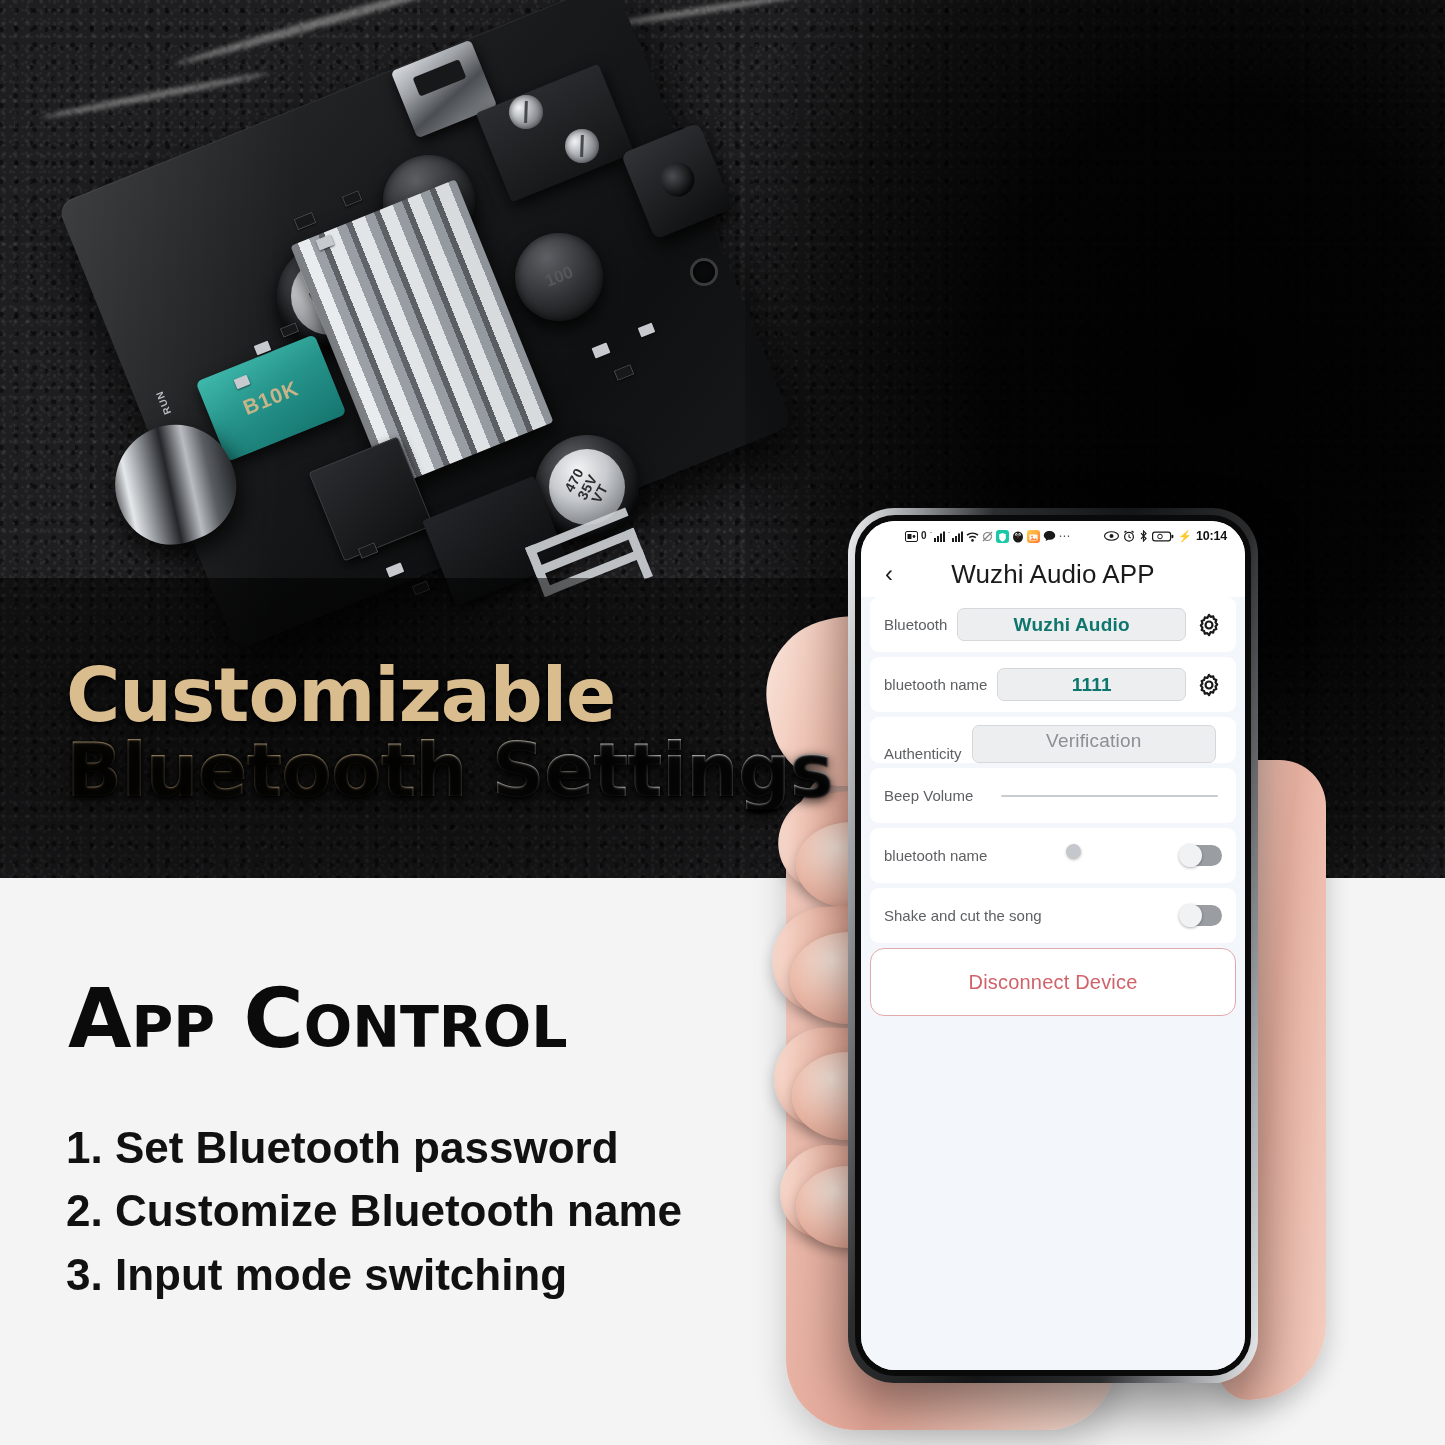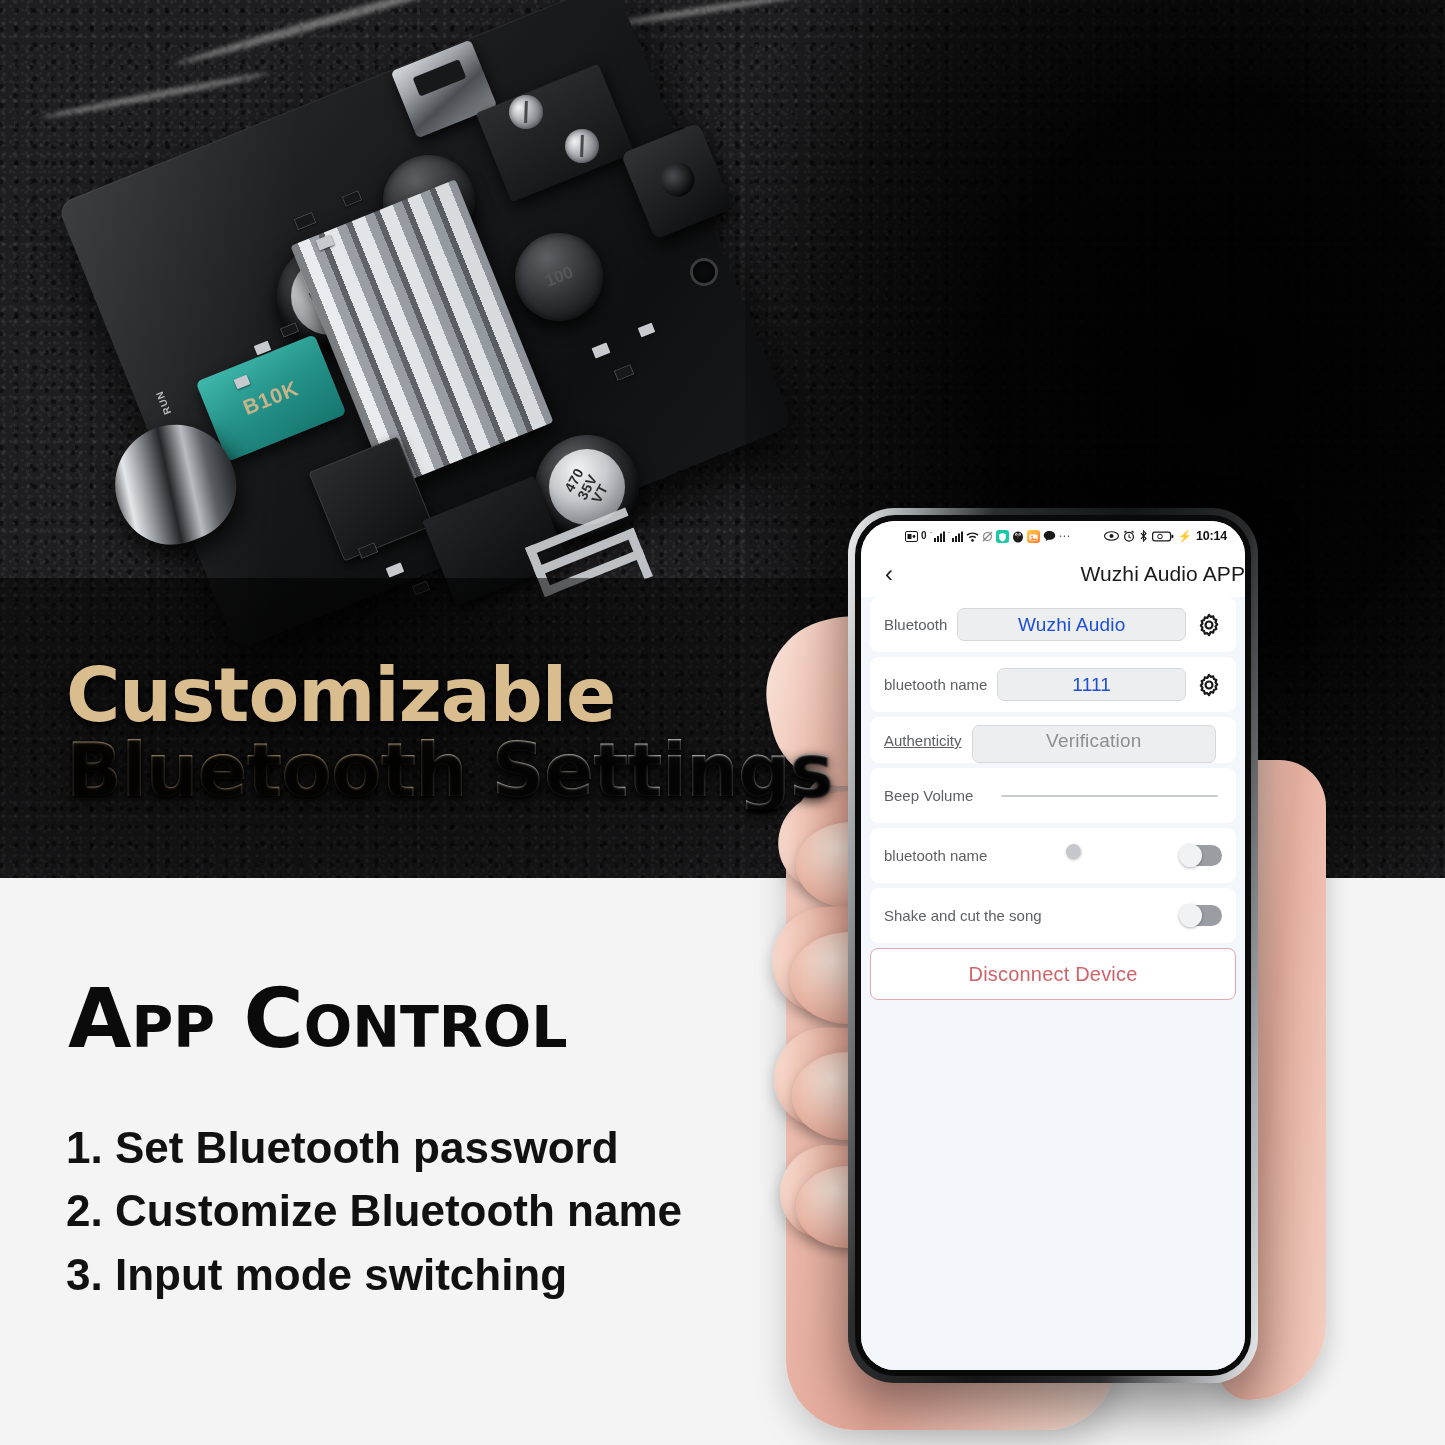--- a/index.html
+++ b/index.html
@@ -264,39 +264,39 @@
   #titlebar{
     height:46px; background:#fff; display:flex; align-items:center;
     position:relative; flex:none;
   }
   #back-btn{
     position:absolute; left:16px; top:50%; transform:translateY(-50%);
     font-size:24px; color:#1b1b1b; line-height:1; font-weight:300;
     cursor:pointer; padding:2px 8px;
   }
   #app-title{
-    width:100%; text-align:right; font-size:21px; color:#1a1a1a;
+    width:100%; text-align:center; font-size:26px; color:#1a1a1a;
     font-weight:400; letter-spacing:.1px;
   }
 
   
   #content{ flex:1; background:#f3f7fc; padding:0 9px; overflow:hidden; }
   .card{
     background:#fff; border-radius:9px; margin-bottom:5px;
     display:flex; align-items:center; padding:0 14px;
     height:55px;
   }
   .card .lbl{ font-size:15px; color:#5d5f62; white-space:nowrap; }
   .valbox{
     flex:1; margin:0 10px; height:33px; border:1px solid #d5d7da; border-radius:7px;
     background:#eceef0; display:flex; align-items:center; justify-content:center;
     overflow:hidden;
   }
   .valbox.wide{ margin-right:2px; }
-  .valbox .v{ font-size:19px; font-weight:400; color:#1d4ed8; letter-spacing:.2px;}
+  .valbox .v{ font-size:19px; font-weight:700; color:#0f766e; letter-spacing:.2px;}
   .valbox.muted .v{ font-weight:400; color:#8c8f93; font-size:19px;}
   .gear{ width:26px; height:26px; flex:none; cursor:pointer; }
   .gear svg{ width:26px; height:26px; display:block; }
 
   
   .slider-row{ padding-right:18px; }
   .slider{
     flex:1; margin-left:28px; height:20px; position:relative; display:flex; align-items:center;
     cursor:pointer;
   }
@@ -316,21 +316,21 @@
     position:absolute; top:-1px; width:23px; height:23px; border-radius:50%;
     background:#c2c5c9; box-shadow:0 1px 3px rgba(0,0,0,.3);
   }
   .tg.off .knob{ left:-1px; background:#f1f2f4; }
   .tg.off{ background:#9a9da1; }
   .tg.on .knob{ right:-1px; background:#c2c5c9; }
   .tg.on{ background:#eceef0; }
 
   
   #disconnect{
-    margin-top:3px; height:52px; border:1px solid #e2a9ab; border-radius:8px;
+    margin-top:3px; height:68px; border:1px solid #e2a9ab; border-radius:14px;
     background:#fff; display:flex; align-items:center; justify-content:center;
     cursor:pointer;
   }
   #disconnect span{ color:#d0626a; font-size:20px; letter-spacing:.2px; }
 </style>
 </head>
 <body>
 
 <div id="hero">
   <div id="leather"></div>
@@ -560,21 +560,21 @@
         </div>
         <div class="gear">
           <svg viewBox="0 0 24 24" fill="none" stroke="#1a1a1a" stroke-width="2">
             <circle cx="12" cy="12" r="3.2"></circle>
             <path d="M12 2.6l1.5 1.9 2.4-.5.6 2.4 2.3.9-.8 2.3 1.6 1.9-1.6 1.9.8 2.3-2.3.9-.6 2.4-2.4-.5L12 21.4l-1.5-1.9-2.4.5-.6-2.4-2.3-.9.8-2.3L4.4 12.5 6 10.6l-.8-2.3 2.3-.9.6-2.4 2.4.5z" stroke-linejoin="round"></path>
           </svg>
         </div>
       </div>
 
       <div class="card" style="height:46px;align-items:flex-start;padding-top:8px;">
-        <div class="lbl" style="margin-top:7px;text-decoration:underline;">Authenticity</div>
+        <div class="lbl" style="margin-top:20px;">Authenticity</div>
         <div class="valbox muted wide" style="height:38px;margin-right:6px;align-items:flex-start;padding-top:4px;">
           <span class="v">Verification</span>
         </div>
       </div>
 
       <div class="card slider-row">
         <div class="lbl">Beep Volume</div>
         <div class="slider">
           <div class="track"></div>
           <div class="thumb" id="vol-thumb" style="left: calc(33% - 7px);"></div>

